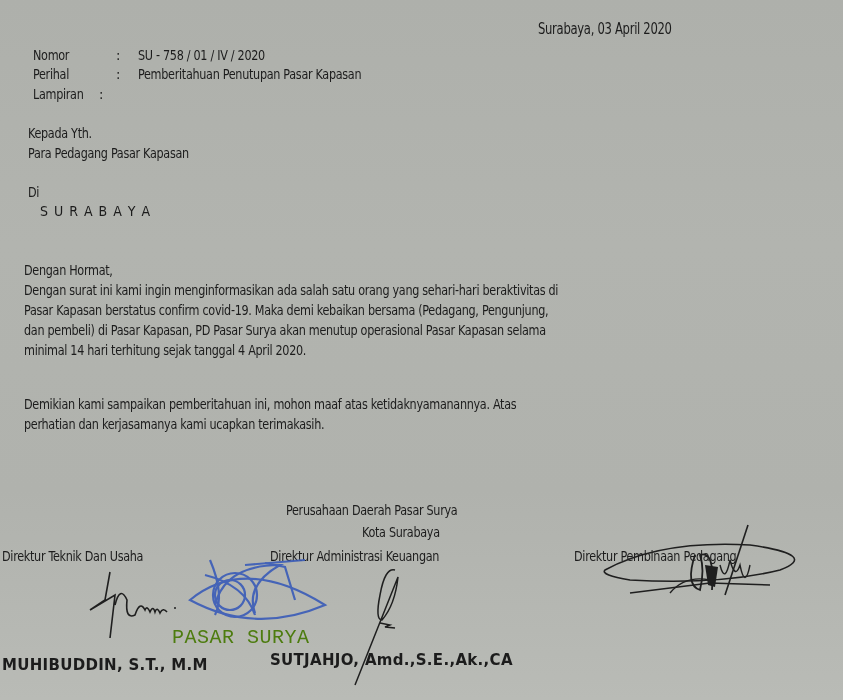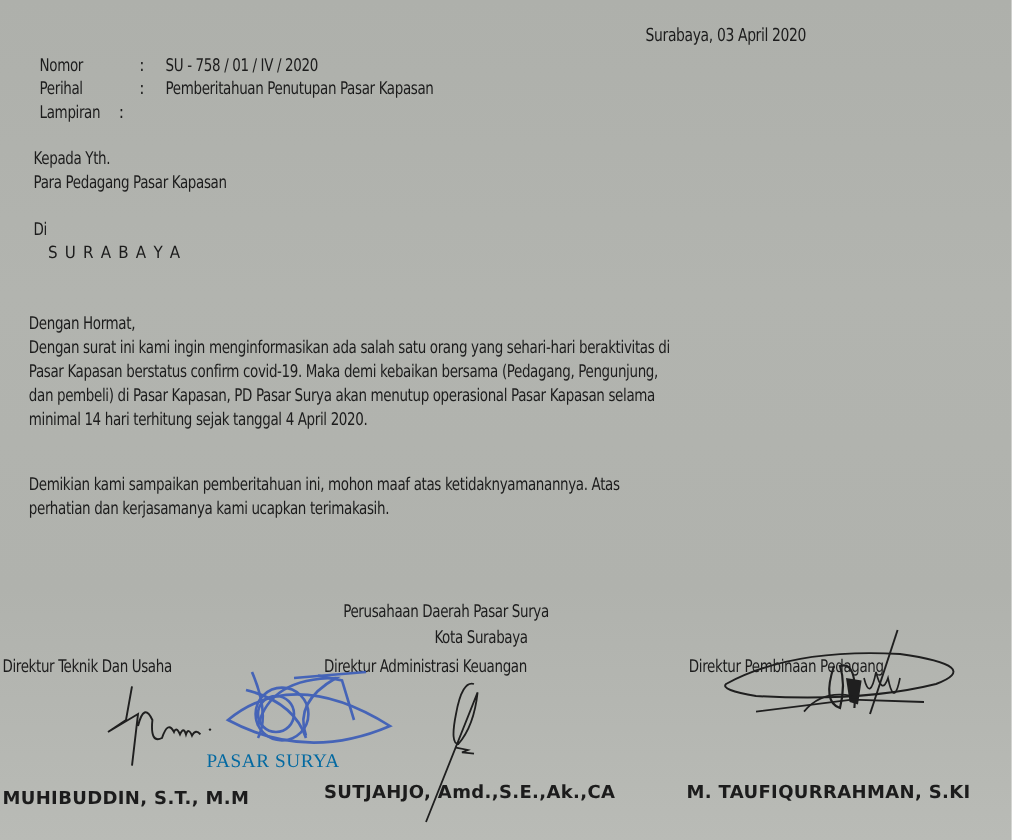--- a/index.html
+++ b/index.html
@@ -64,21 +64,21 @@
       <path d="M5 45 Q60 0 140 50 Q70 80 5 45 Z"></path>
       <path d="M30 50 Q40 10 95 10 Q60 30 70 58"></path>
       <circle cx="50" cy="40" r="22"></circle>
       <circle cx="45" cy="40" r="15"></circle>
       <path d="M20 20 Q60 30 70 60"></path>
       <path d="M25 5 Q40 40 30 60"></path>
       <path d="M80 8 L100 12 L110 45"></path>
       <path d="M60 10 L120 5"></path>
     </g>
   </svg>
-  <div style="position:absolute;left:172px;top:626px;font-family:Liberation Serif, serif;font-size:16px;color:#0369a1;letter-spacing:0.5px;white-space:nowrap;font-variant:small-caps;">PASAR SURYA</div>
+  <div style="position:absolute;left:172px;top:626px;font-family:Liberation Mono, monospace;font-size:20px;color:#4d7c0f;letter-spacing:0.5px;white-space:nowrap;font-variant:small-caps;">PASAR SURYA</div>
 
   <svg style="left:85px;top:570px" width="100" height="70" viewBox="0 0 100 70">
     <path d="M25 2 L20 30 L5 40 L30 25 L25 68 M30 35 Q35 15 42 30 Q40 50 50 45 Q55 30 60 40 Q62 35 65 42 Q68 35 70 42 Q72 36 75 43 Q78 37 82 42" fill="none" stroke="#1f1f1f" stroke-width="1.6"></path>
     <circle cx="90" cy="38" r="1" fill="#1f1f1f"></circle>
   </svg>
 
   <svg style="left:340px;top:565px" width="70" height="125" viewBox="0 0 70 125">
     <path d="M55 5 Q45 2 40 30 Q35 55 42 55 Q55 40 58 12 L15 120" fill="none" stroke="#1f1f1f" stroke-width="1.5"></path>
     <path d="M40 58 L50 60 L45 62 L55 63" fill="none" stroke="#1f1f1f" stroke-width="1.4"></path>
   </svg>
@@ -88,15 +88,14 @@
     <path d="M95 30 Q85 60 100 65 Q105 45 100 30 Q115 25 112 65" fill="none" stroke="#1f1f1f" stroke-width="1.8"></path>
     <path d="M105 40 L118 42 L115 62 L108 60 Z" fill="#1f1f1f"></path>
     <path d="M120 40 Q125 60 130 35 Q135 55 140 40 Q145 65 150 40" fill="none" stroke="#1f1f1f" stroke-width="1.4"></path>
     <path d="M148 0 L125 70" fill="none" stroke="#1f1f1f" stroke-width="1.6"></path>
     <path d="M30 68 L110 58 L170 60" fill="none" stroke="#1f1f1f" stroke-width="1.5"></path>
     <path d="M70 68 Q85 50 110 55" fill="none" stroke="#1f1f1f" stroke-width="1.4"></path>
   </svg>
 
   <div class="bold-name" style="left:270px;top:651px">SUTJAHJO, Amd.,S.E.,Ak.,CA</div>
   <div class="bold-name" style="left:2px;top:656px">MUHIBUDDIN, S.T., M.M</div>
-  <div class="bold-name" style="left:572px;top:651px">M. TAUFIQURRAHMAN, S.KI</div>
 
 </div>
 
 </body></html>

